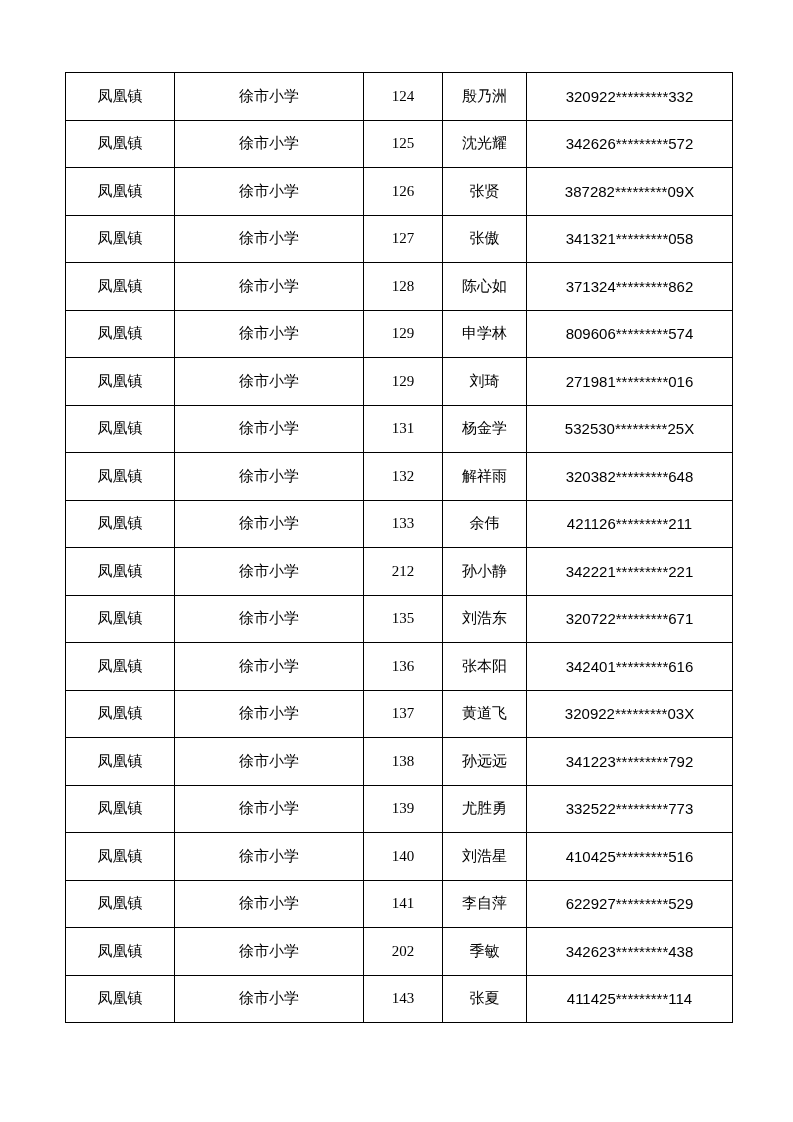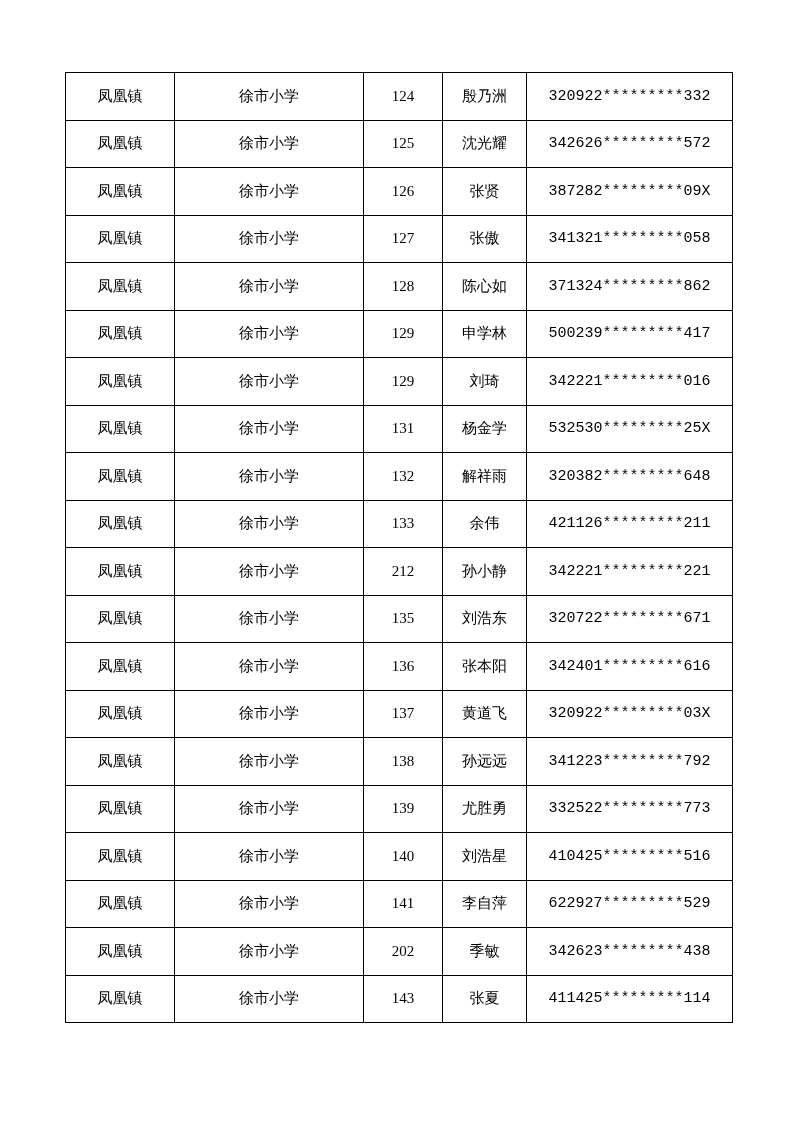--- a/index.html
+++ b/index.html
@@ -34,21 +34,21 @@
     vertical-align: middle;
     font-size: 15px;
     line-height: 1.15;
     white-space: nowrap;
     overflow: hidden;
   }
   td.col-town   { width: 100px; }
   td.col-school { width: 180px; }
   td.col-num    { width: 70px;  }
   td.col-name   { width: 75px;  }
-  td.col-id     { width: 197px; font-family: Liberation Mono, monospace; }
+  td.col-id     { width: 197px; font-family: Liberation Sans, sans-serif; }
   td.col-num, td.col-id { font-size: 14.5px; }
 </style>
 </head>
 <body>
 
 <div class="page">
   <table class="roster">
     <tbody>
         <tr>
           <td class="col-town">凤凰镇</td>
@@ -83,28 +83,28 @@
           <td class="col-school">徐市小学</td>
           <td class="col-num">128</td>
           <td class="col-name">陈心如</td>
           <td class="col-id">371324*********862</td>
         </tr>
         <tr>
           <td class="col-town">凤凰镇</td>
           <td class="col-school">徐市小学</td>
           <td class="col-num">129</td>
           <td class="col-name">申学林</td>
-          <td class="col-id">500239*********417</td>
+          <td class="col-id">809606*********574</td>
         </tr>
         <tr>
           <td class="col-town">凤凰镇</td>
           <td class="col-school">徐市小学</td>
           <td class="col-num">129</td>
           <td class="col-name">刘琦</td>
-          <td class="col-id">342221*********016</td>
+          <td class="col-id">271981*********016</td>
         </tr>
         <tr>
           <td class="col-town">凤凰镇</td>
           <td class="col-school">徐市小学</td>
           <td class="col-num">131</td>
           <td class="col-name">杨金学</td>
           <td class="col-id">532530*********25X</td>
         </tr>
         <tr>
           <td class="col-town">凤凰镇</td>

